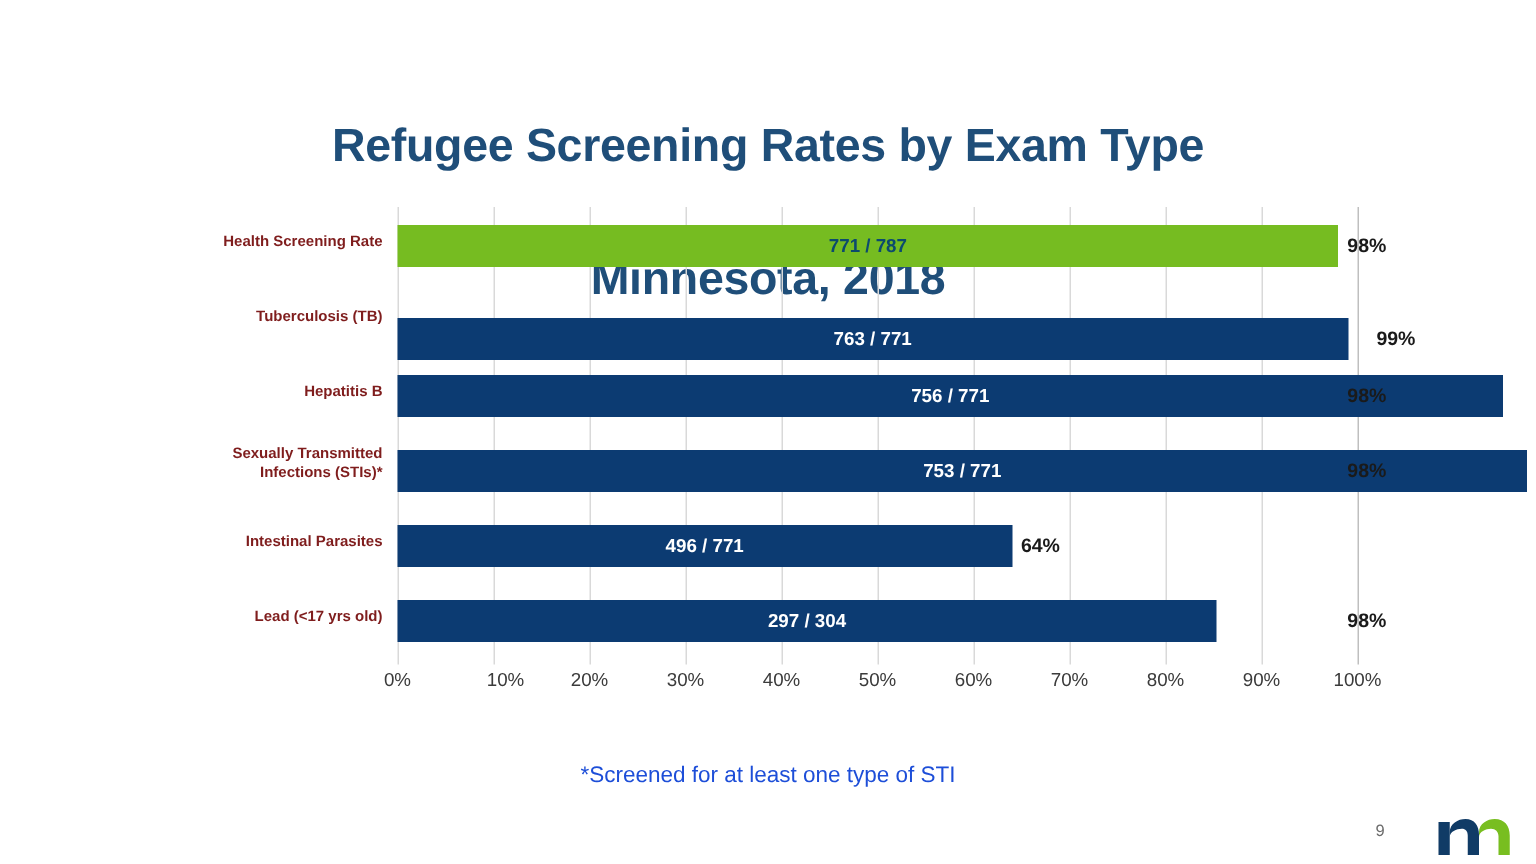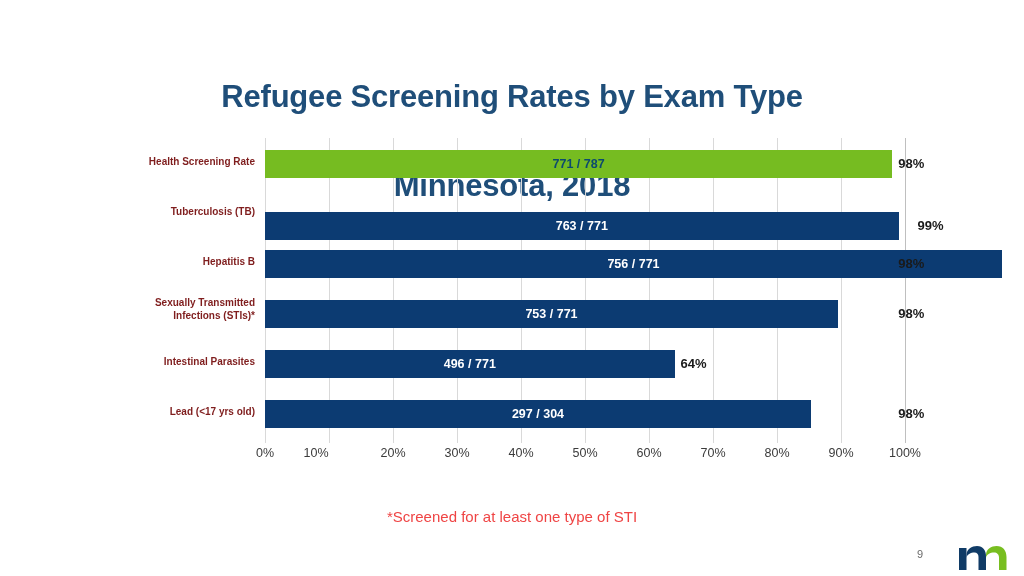--- a/index.html
+++ b/index.html
@@ -152,21 +152,21 @@
   }
 
   
   .footnote {
     position: absolute;
     left: 0;
     top: 508px;
     width: 1024px;
     text-align: center;
     font-size: 15px;
-    color: #ef4444;
+    color: #1d4ed8;
   }
 
   
   .page-number {
     position: absolute;
     left: 908px;
     top: 548px;
     width: 24px;
     text-align: center;
     font-size: 11px;
@@ -239,21 +239,21 @@
           </div>
           <div class="row-pct" style="left: 633.6px; margin-left: 13px;">99%</div>
         </div>
         <div class="row" style="top: 112px;">
           <div class="bar" style="width: 737px;">
             <div class="bar-value">756 / 771</div>
           </div>
           <div class="row-pct" style="left: 627.2px;">98%</div>
         </div>
         <div class="row" style="top: 162px;">
-          <div class="bar" style="width: 573px;">
+          <div class="bar" style="width: 753px;">
             <div class="bar-value">753 / 771</div>
           </div>
           <div class="row-pct" style="left: 627.2px;">98%</div>
         </div>
         <div class="row" style="top: 212px; padding-left: 11px;">
           <div class="bar" style="width: 409.6px;">
             <div class="bar-value">496 / 771</div>
           </div>
           <div class="row-pct" style="left: 409.6px;">64%</div>
         </div>
@@ -261,21 +261,21 @@
           <div class="bar" style="width: 546px;">
             <div class="bar-value">297 / 304</div>
           </div>
           <div class="row-pct" style="left: 627.2px;">98%</div>
         </div>
       </div>
   </div>
 
   <div class="xaxis">
       <div class="xtick" style="left: 0px;">0%</div>
-      <div class="xtick" style="left: 51px;">10%</div>
+      <div class="xtick" style="left: 72px;">10%</div>
       <div class="xtick" style="left: 128px;">20%</div>
       <div class="xtick" style="left: 192px;">30%</div>
       <div class="xtick" style="left: 256px;">40%</div>
       <div class="xtick" style="left: 320px;">50%</div>
       <div class="xtick" style="left: 384px;">60%</div>
       <div class="xtick" style="left: 448px;">70%</div>
       <div class="xtick" style="left: 512px;">80%</div>
       <div class="xtick" style="left: 576px;">90%</div>
       <div class="xtick" style="left: 640px;">100%</div>
     </div>

